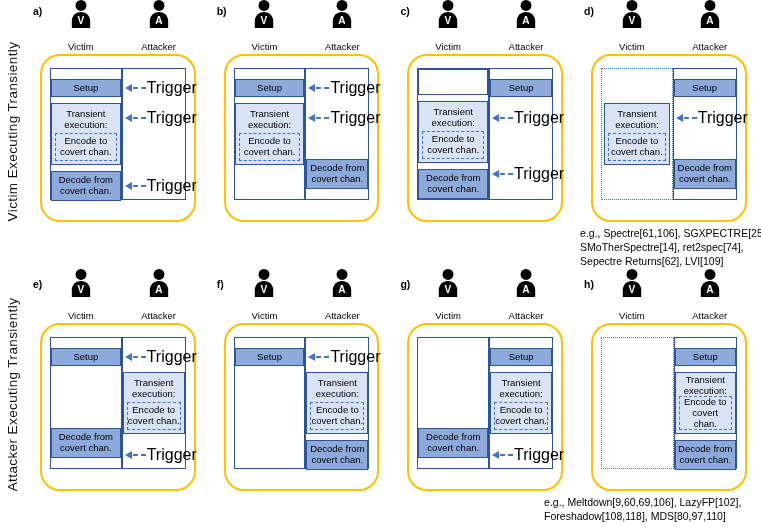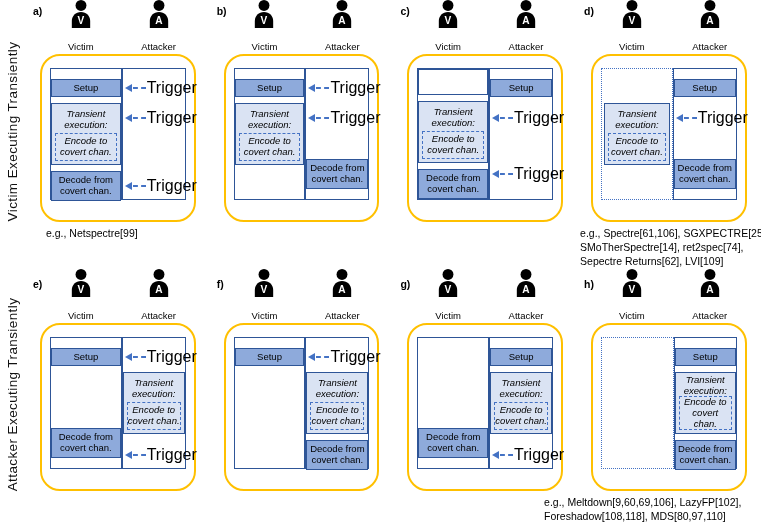--- a/index.html
+++ b/index.html
@@ -24,21 +24,21 @@
   .col.dotted{border:1.4px dotted var(--dash,#4472C4);}
   .sp{flex:0 0 auto;}
   .fill{flex:1 1 auto;}
   .emptybox{border:1px solid var(--border,#2E5597);margin:0;}
   .box{border:1px solid var(--border,#2E5597);background:var(--dark,#8EAADB);
        display:flex;align-items:center;justify-content:center;text-align:center;
        font-size:9.5px;line-height:1.12;flex:0 0 auto;box-sizing:border-box;}
   .setup{height:18px;}
   .decode{height:30px;}
   .tblock{height:62px;flex:0 0 auto;border:1px solid var(--border,#2E5597);background:var(--light,#DAE3F3);
-          display:flex;flex-direction:column;font-size:9.5px;text-align:center;box-sizing:border-box;font-style:italic;}
+          display:flex;flex-direction:column;font-size:9.5px;text-align:center;box-sizing:border-box;}
   .dotted .tblock{margin:0 2px;}
   .tlabel{height:27px;display:flex;align-items:center;justify-content:center;padding-top:2px;line-height:1.12;}
   .encode{flex:1;margin:0 3px 3px;border:1.3px dashed var(--dash,#4472C4);background:var(--light,#DAE3F3);
           display:flex;align-items:center;justify-content:center;line-height:1.12;}
   .trig{display:flex;align-items:center;padding-left:2px;font-size:16px;flex:0 0 auto;}
   .arr{width:0;height:0;border-top:4px solid transparent;border-bottom:4px solid transparent;
        border-right:7px solid var(--dash,#4472C4);flex:0 0 auto;}
   .dash{width:13px;height:0;border-top:2px dashed var(--dash,#4472C4);margin:0 1px 0 1px;flex:0 0 auto;}
   .caption{margin:5px 0 0 20px;font-size:10.5px;line-height:1.32;width:160px;}
   .p-b .caption{width:172px;margin-left:12px;}
@@ -101,21 +101,20 @@
           <div class="sp" style="height: 32px;"></div>
           <div class="sp" style="height: 6px;"></div>
           <div class="trig" style="height: 30px;">
             <span class="arr"></span>
             <span class="dash"></span>
             <span class="tl">Trigger</span>
           </div>
           <div class="fill"></div>
         </div>
       </div>
-      <div class="caption">e.g., Netspectre[99]</div>
     </div>
     <div class="panel p-b rowA">
       <div class="letter">b)</div>
       <div class="people">
         <div class="person">
           <svg viewBox="0 0 40 36" width="40" height="37">
             <circle cx="20" cy="7" r="7" fill="#000"></circle>
             <path d="M20 15.5 C13.2 15.5 8.2 20.5 8.2 27 L8.2 36 L31.8 36 L31.8 27 C31.8 20.5 26.8 15.5 20 15.5 Z" fill="#000"></path>
             <text x="20" y="31" text-anchor="middle" fill="#fff" font-size="13" font-weight="bold">V</text>
           </svg>

